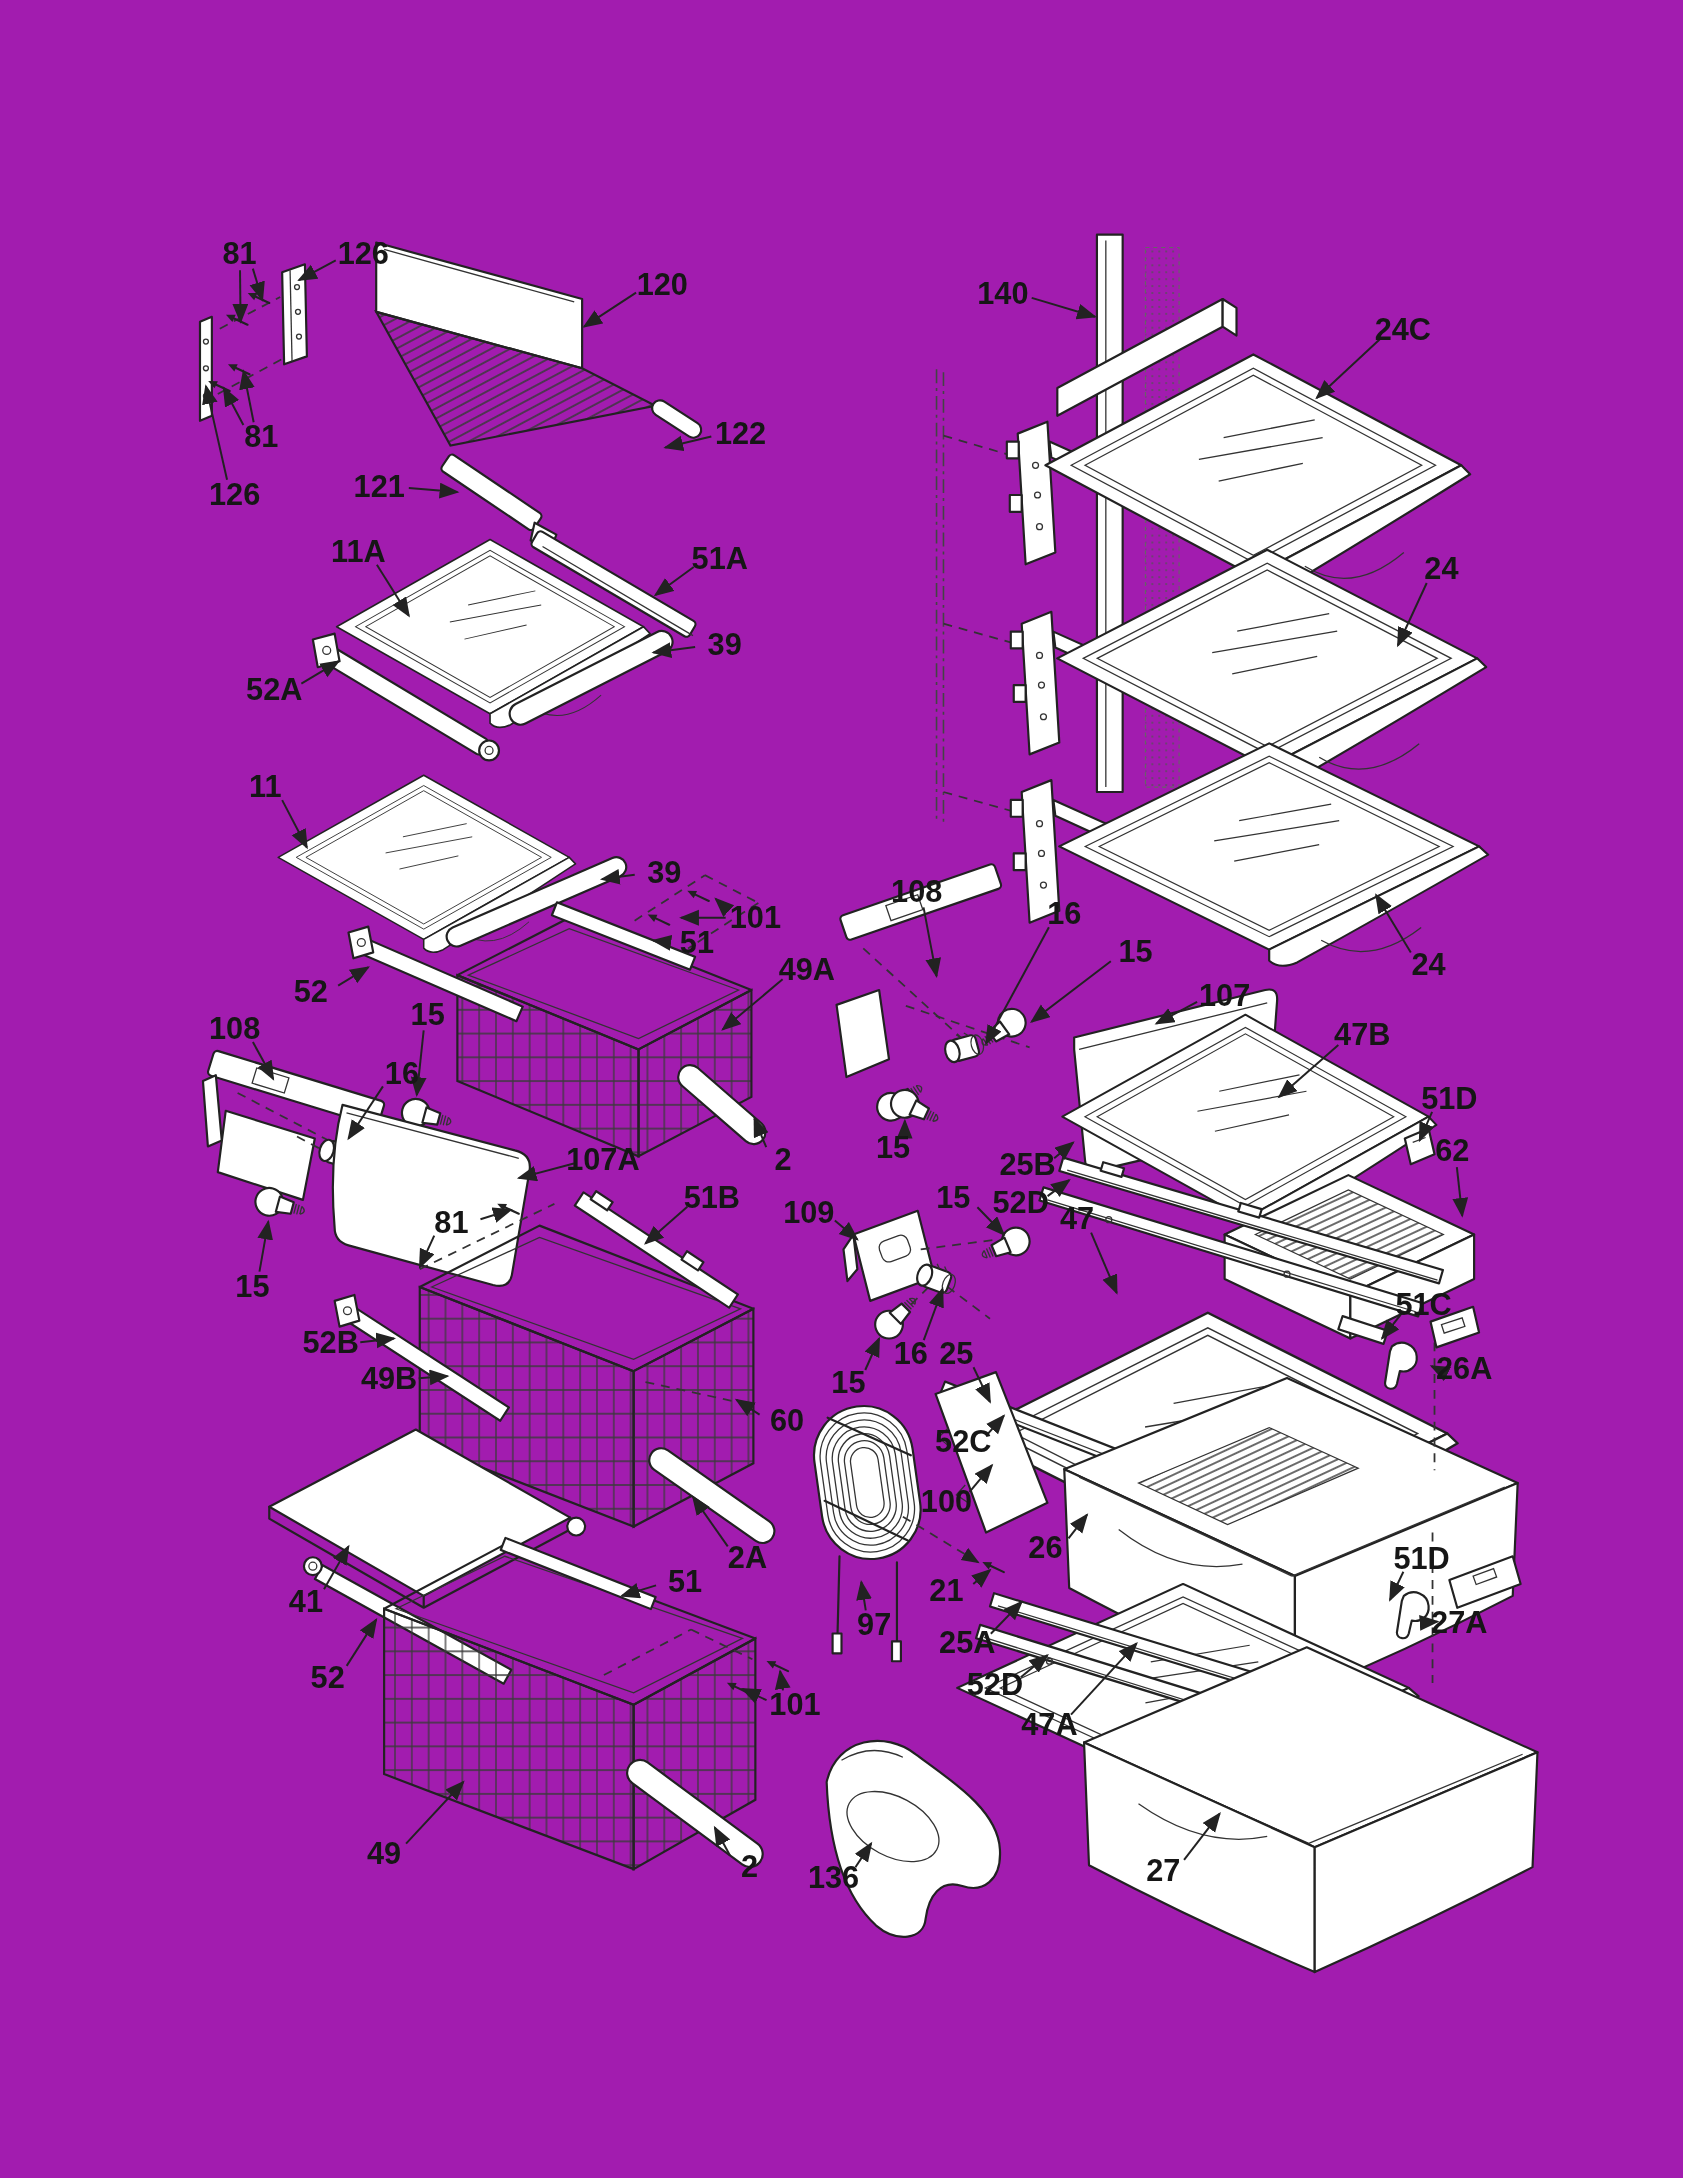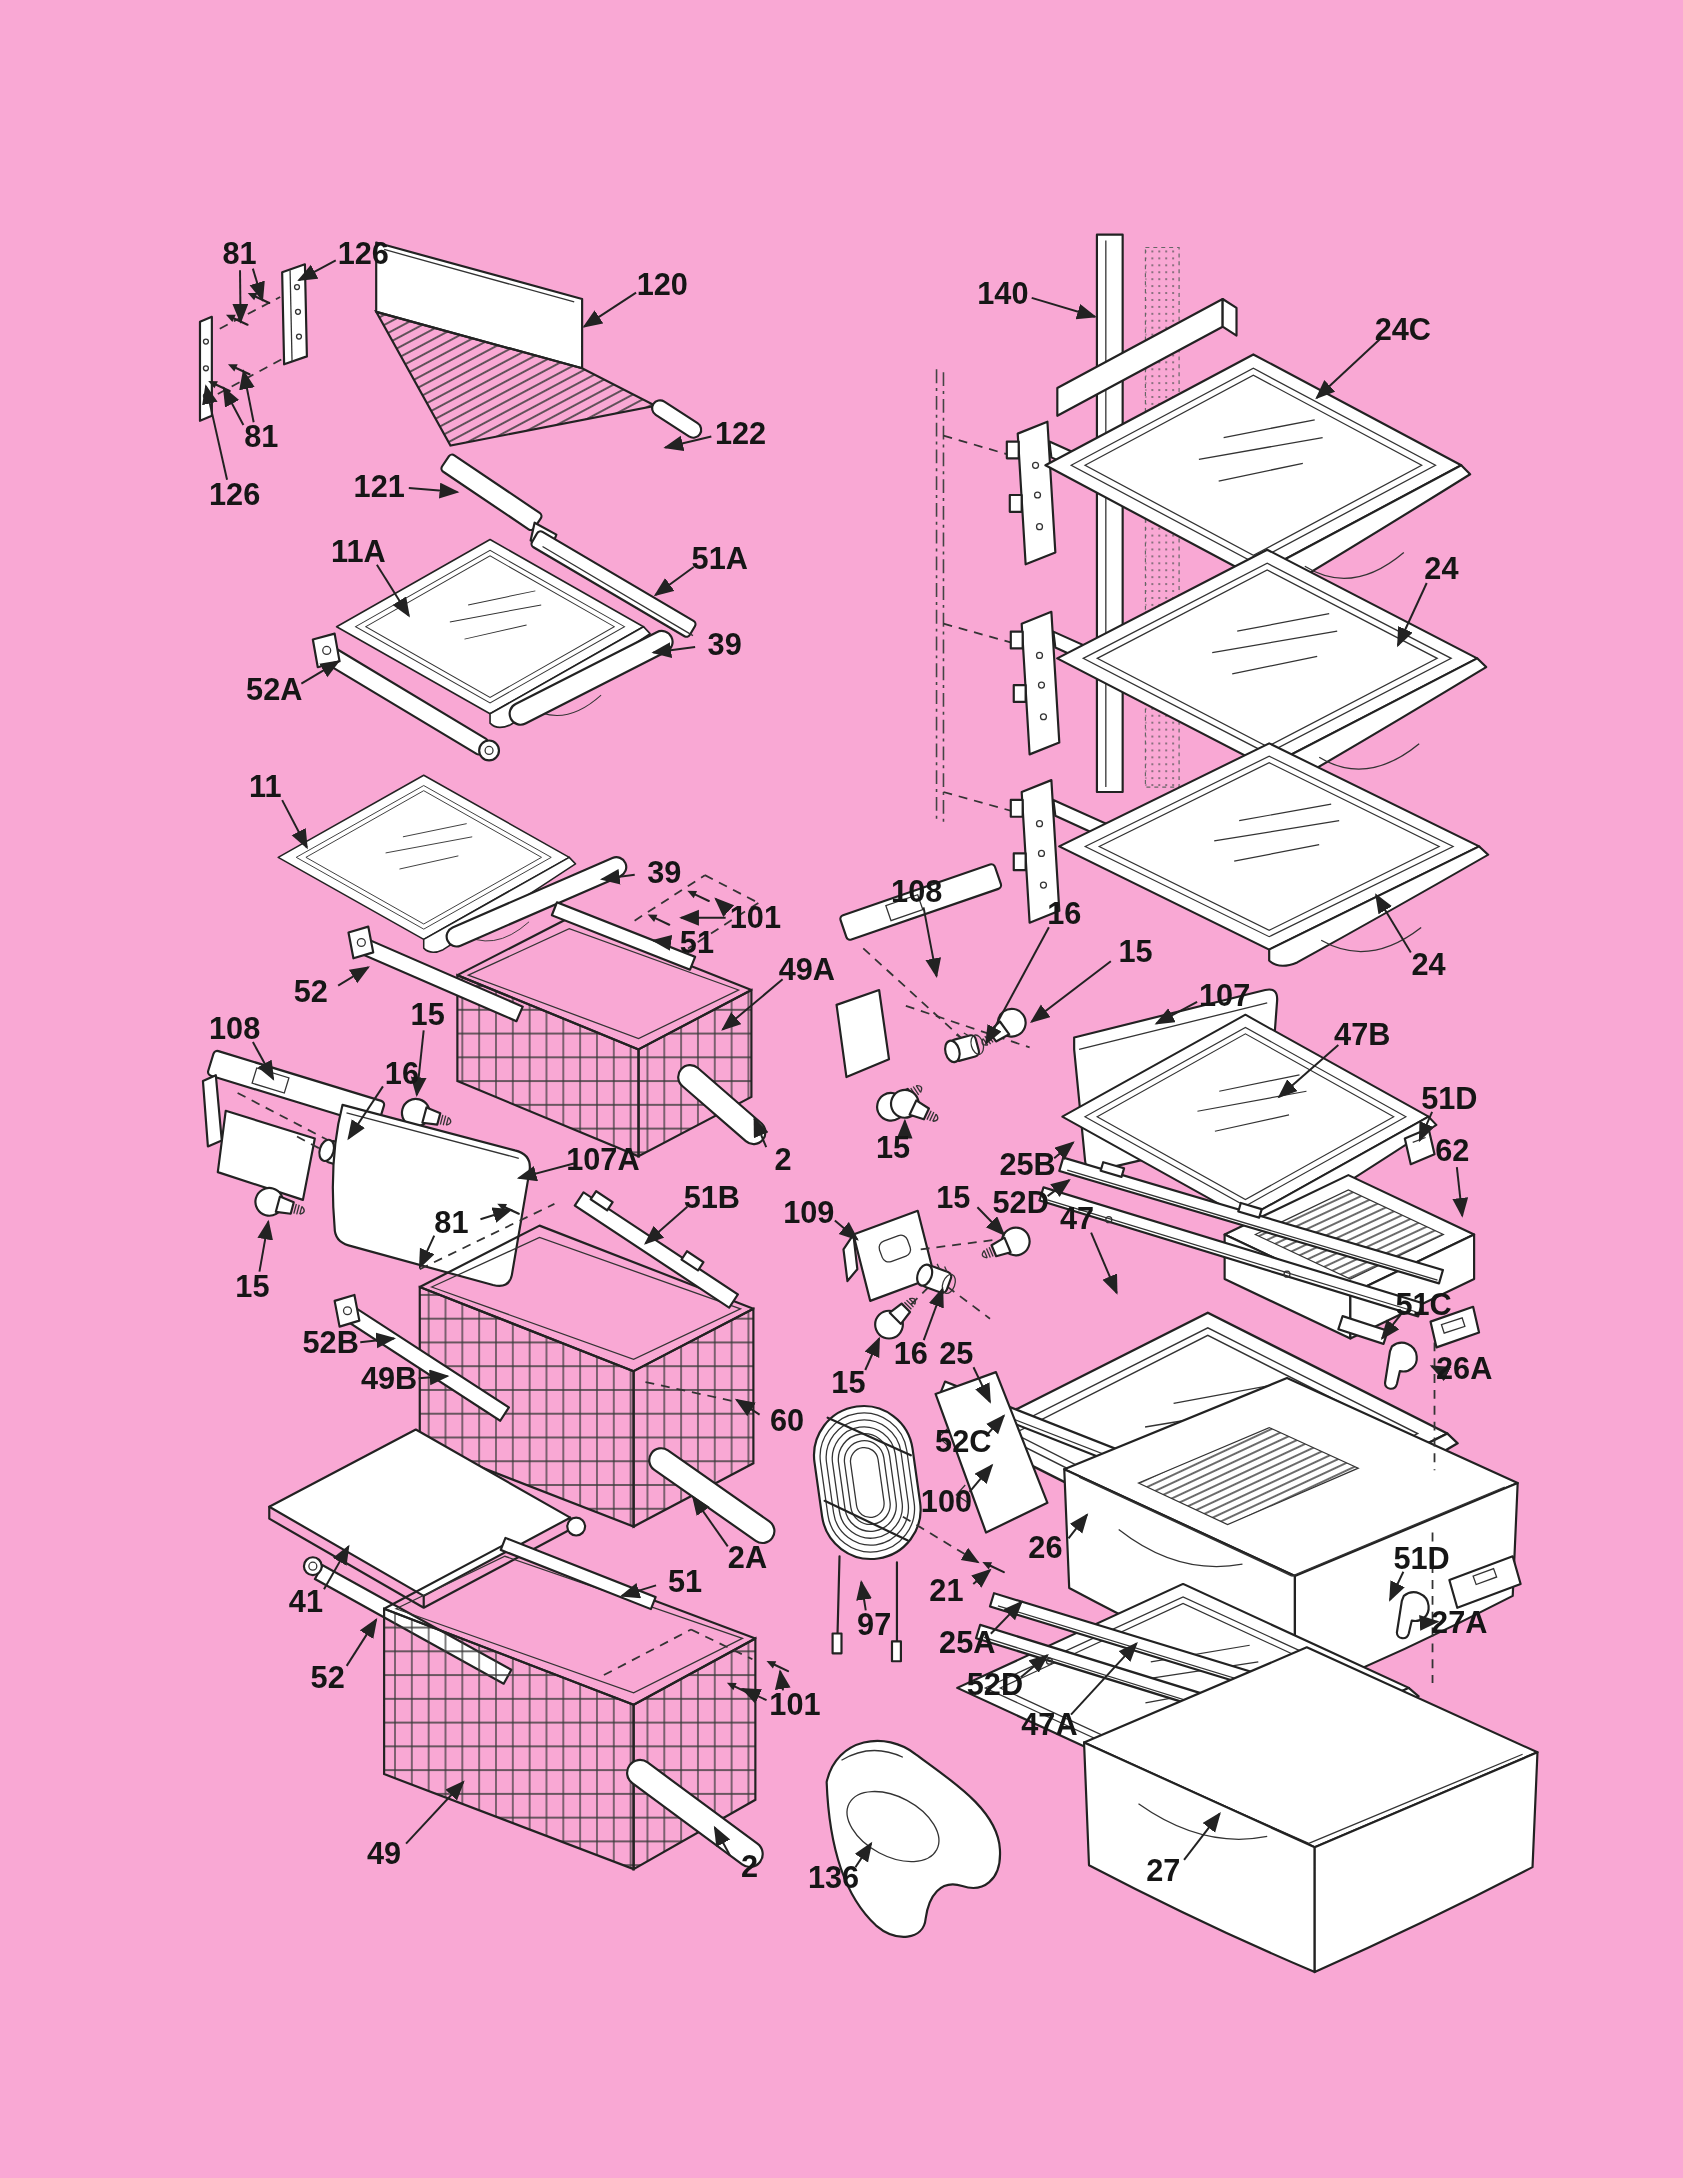--- a/index.html
+++ b/index.html
@@ -1,16 +1,16 @@
 <!DOCTYPE html>
 <html><head>
 <meta charset="utf-8">
 <style>
   html,body{margin:0;padding:0;background:#fff;}
-  #page{position:relative;width:1683px;height:2178px;background:#f9a8d4;font-family:"Liberation Sans",sans-serif;}
+  #page{position:relative;width:1683px;height:2178px;background:#a21caf;font-family:"Liberation Sans",sans-serif;}
   svg{display:block;}
   svg .s{stroke:#222;stroke-width:2.2;fill:none;stroke-linejoin:round;stroke-linecap:round;}
   svg .f{stroke:#222;stroke-width:2.2;fill:#fff;stroke-linejoin:round;}
   svg .thin{stroke:#333;stroke-width:1.3;fill:none;}
   svg .dash{stroke:#333;stroke-width:1.8;fill:none;stroke-dasharray:9 7;}
   svg .dashdot{stroke:#444;stroke-width:1.6;fill:none;stroke-dasharray:14 5 3 5;}
   svg .leader{stroke:#222;stroke-width:2;fill:none;}
   svg .screwfill{fill:#222;stroke:none;}
   text.part-label{font-family:"Liberation Sans",sans-serif;font-weight:700;font-size:31px;fill:#161616;text-anchor:middle;}
 </style>

